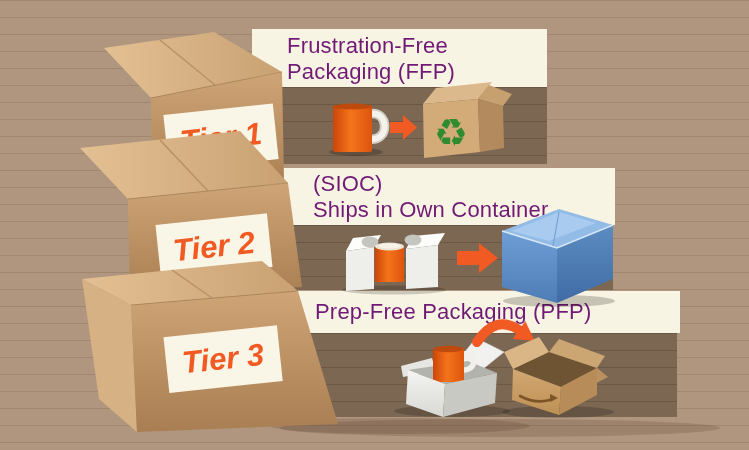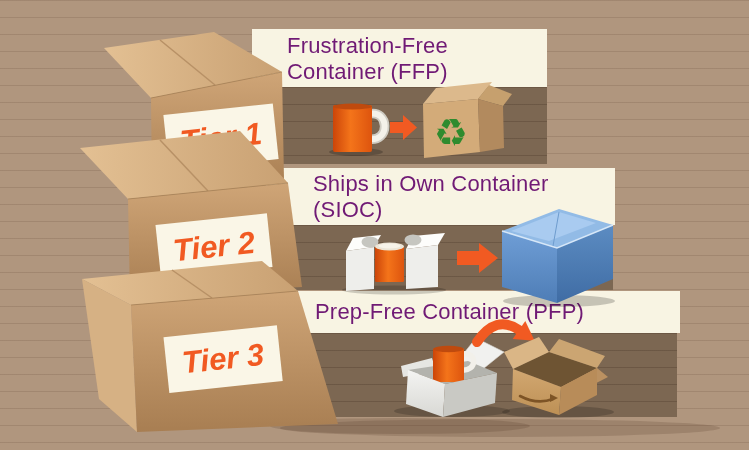--- a/index.html
+++ b/index.html
@@ -38,32 +38,32 @@
   }
   .recycle-glyph{font-family:"DejaVu Sans", sans-serif;font-size:38px;fill:#2e8b2e;}
 </style>
 </head>
 <body>
 
 <div class="stage">
 
   <div class="bar" id="bar-ffp">
     <span>Frustration-Free</span>
-    <span>Container (FFP)</span>
+    <span>Packaging (FFP)</span>
   </div>
   <div class="band" id="band-ffp"></div>
 
   <div class="bar" id="bar-sioc">
+    <span>(SIOC)</span>
     <span>Ships in Own Container</span>
-    <span>(SIOC)</span>
   </div>
   <div class="band" id="band-sioc"></div>
 
   <div class="bar" id="bar-pfp">
-    <span>Prep-Free Container (PFP)</span>
+    <span>Prep-Free Packaging (PFP)</span>
   </div>
   <div class="band" id="band-pfp"></div>
 
   <svg id="boxes-svg" class="layer" width="749" height="450" viewBox="0 0 749 450">
     <defs>
       <linearGradient id="gTop" x1="0" y1="0" x2="1" y2="0">
         <stop offset="0" stop-color="#e3c093"></stop>
           <stop offset="1" stop-color="#c9a173"></stop>
       </linearGradient>
       <linearGradient id="gFront" x1="0" y1="0" x2="0" y2="1">

